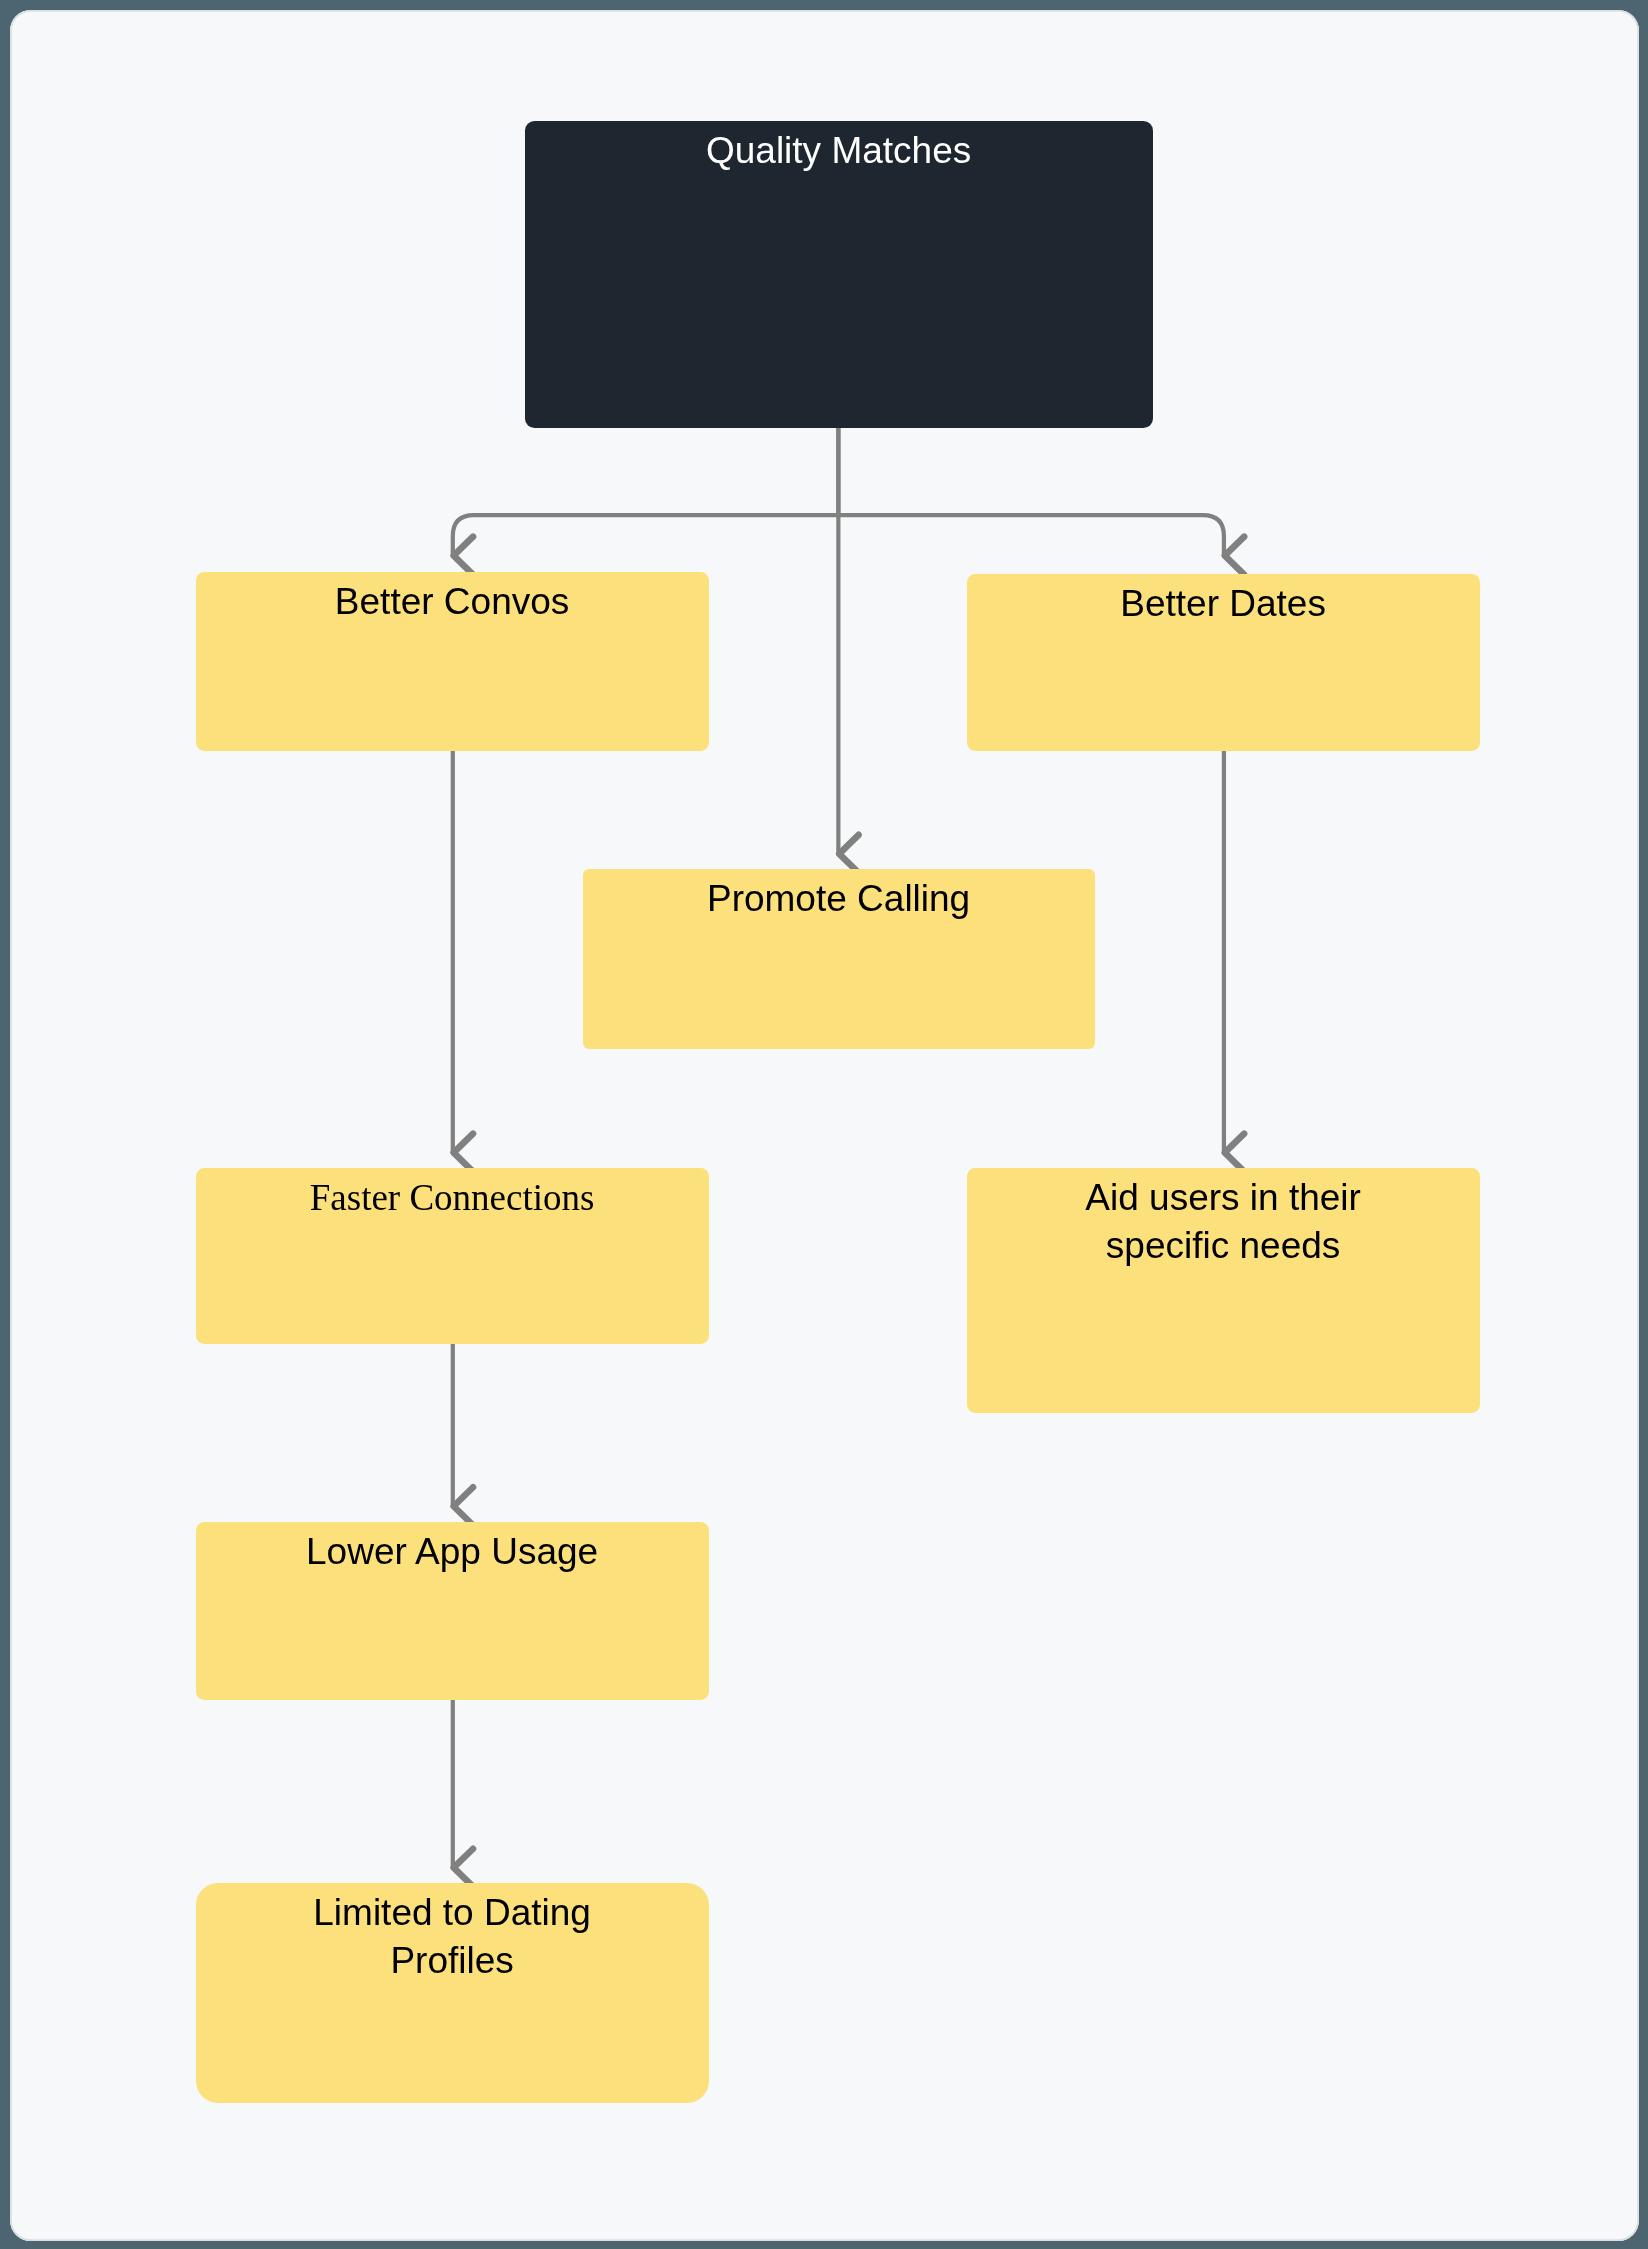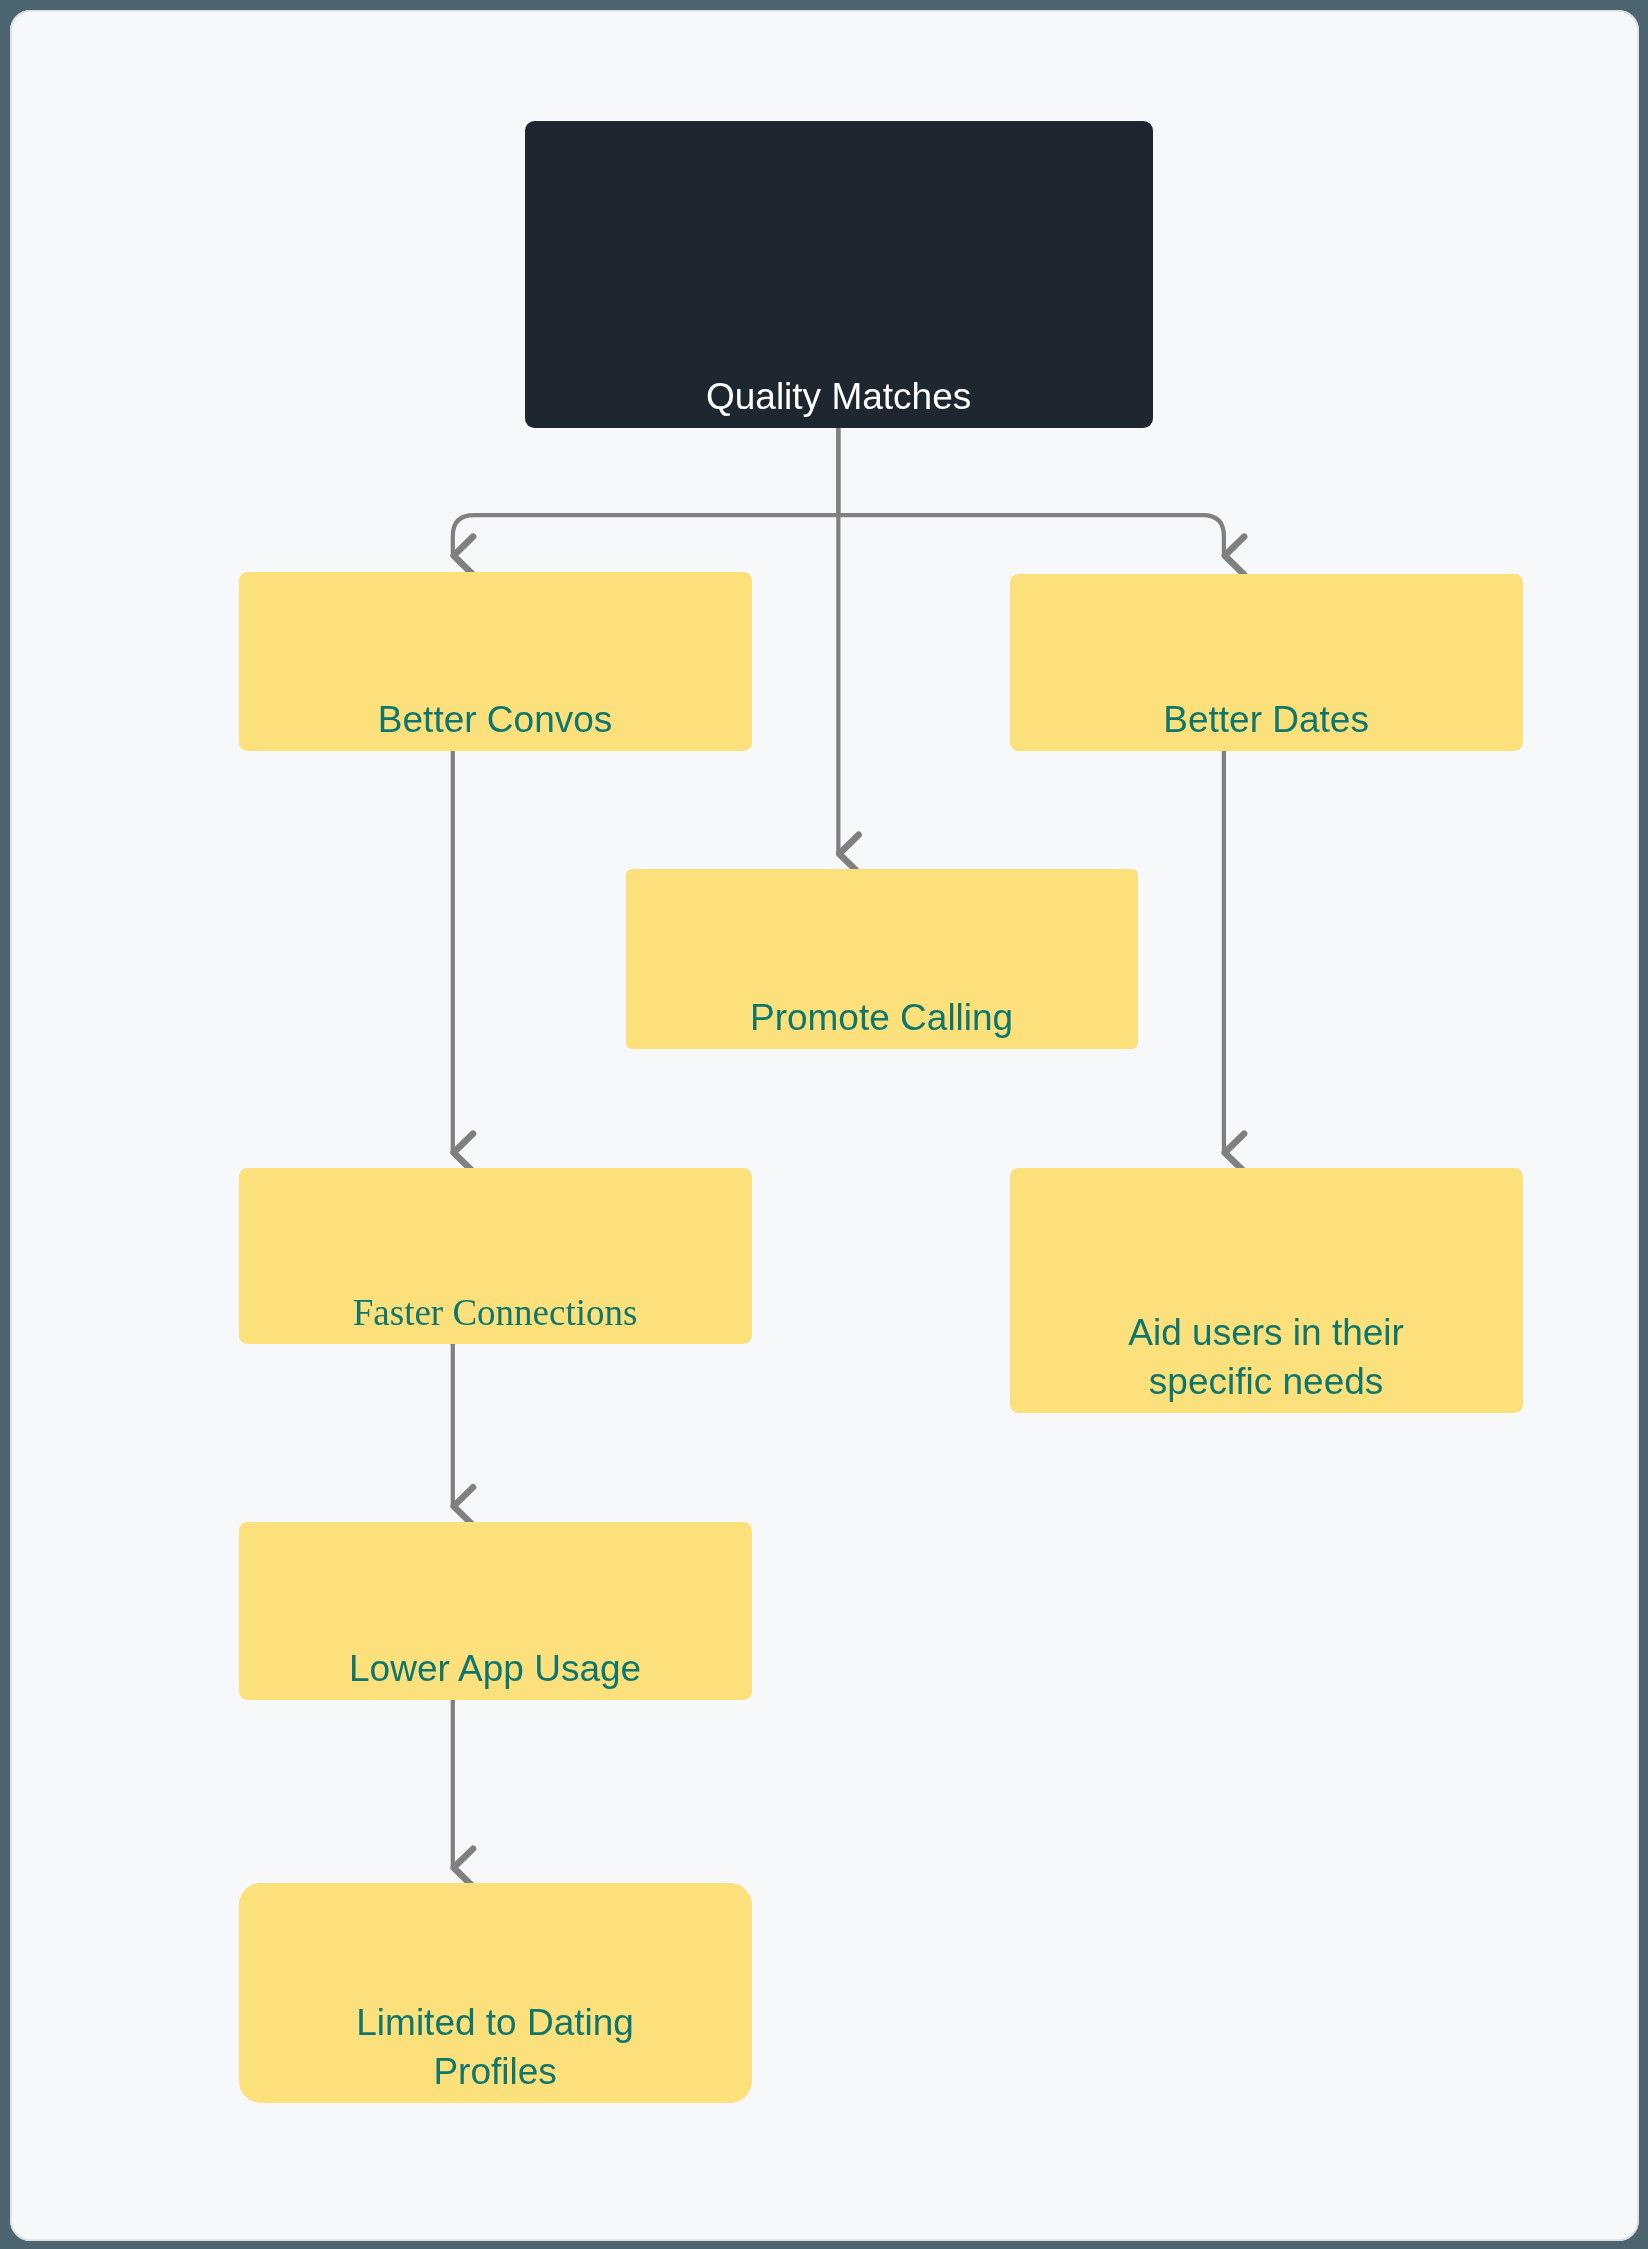--- a/index.html
+++ b/index.html
@@ -41,41 +41,40 @@
     top: 0;
     width: 1629px;
     height: 2231px;
     pointer-events: none;
   }
 
   
   .node {
     position: absolute;
     display: flex;
-    align-items: flex-end;
+    align-items: flex-start;
     justify-content: center;
     text-align: center;
     border-radius: 8.4px;
     box-sizing: border-box;
     line-height: 1.32;
     padding: 6px 15.7px;
   }
   .node-root {
     background: #1e2630;
     color: #ffffff;
     font-size: 37px;
     font-weight: 400;
     border-radius: 9.6px;
   }
   .node-leaf {
     background: #fbe07c;
-    color: #0f766e;
+    color: #000000;
     font-size: 37px;
     font-weight: 400;
-    margin-left: 43px;
   }
   .node-label { display: block; }
 </style>
 </head>
 <body>
 
 <div id="frame">
   <div id="canvas">
 
     <svg id="edges" viewBox="0 0 2704 3702">

